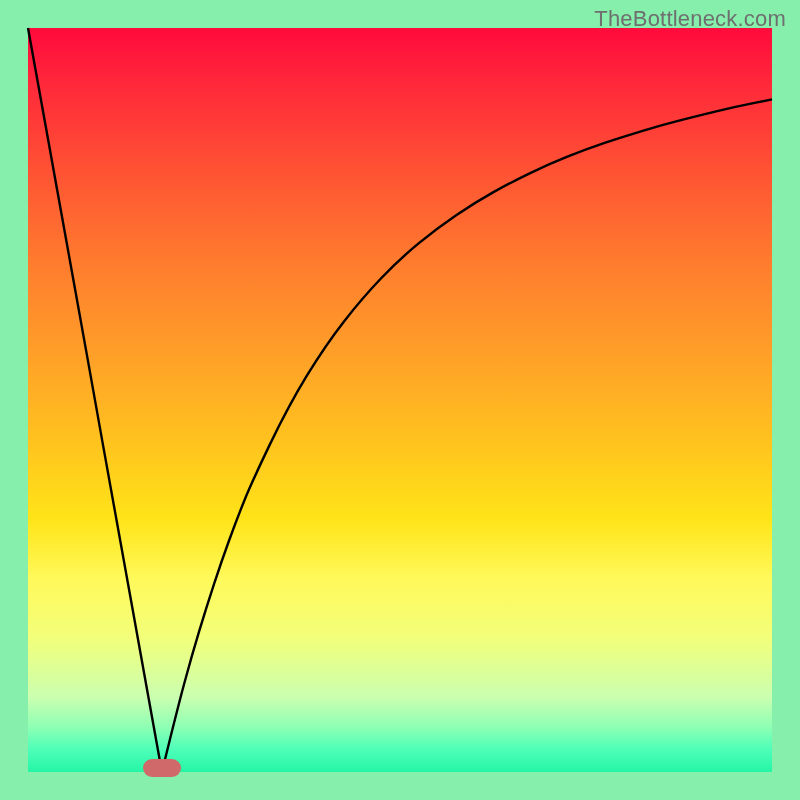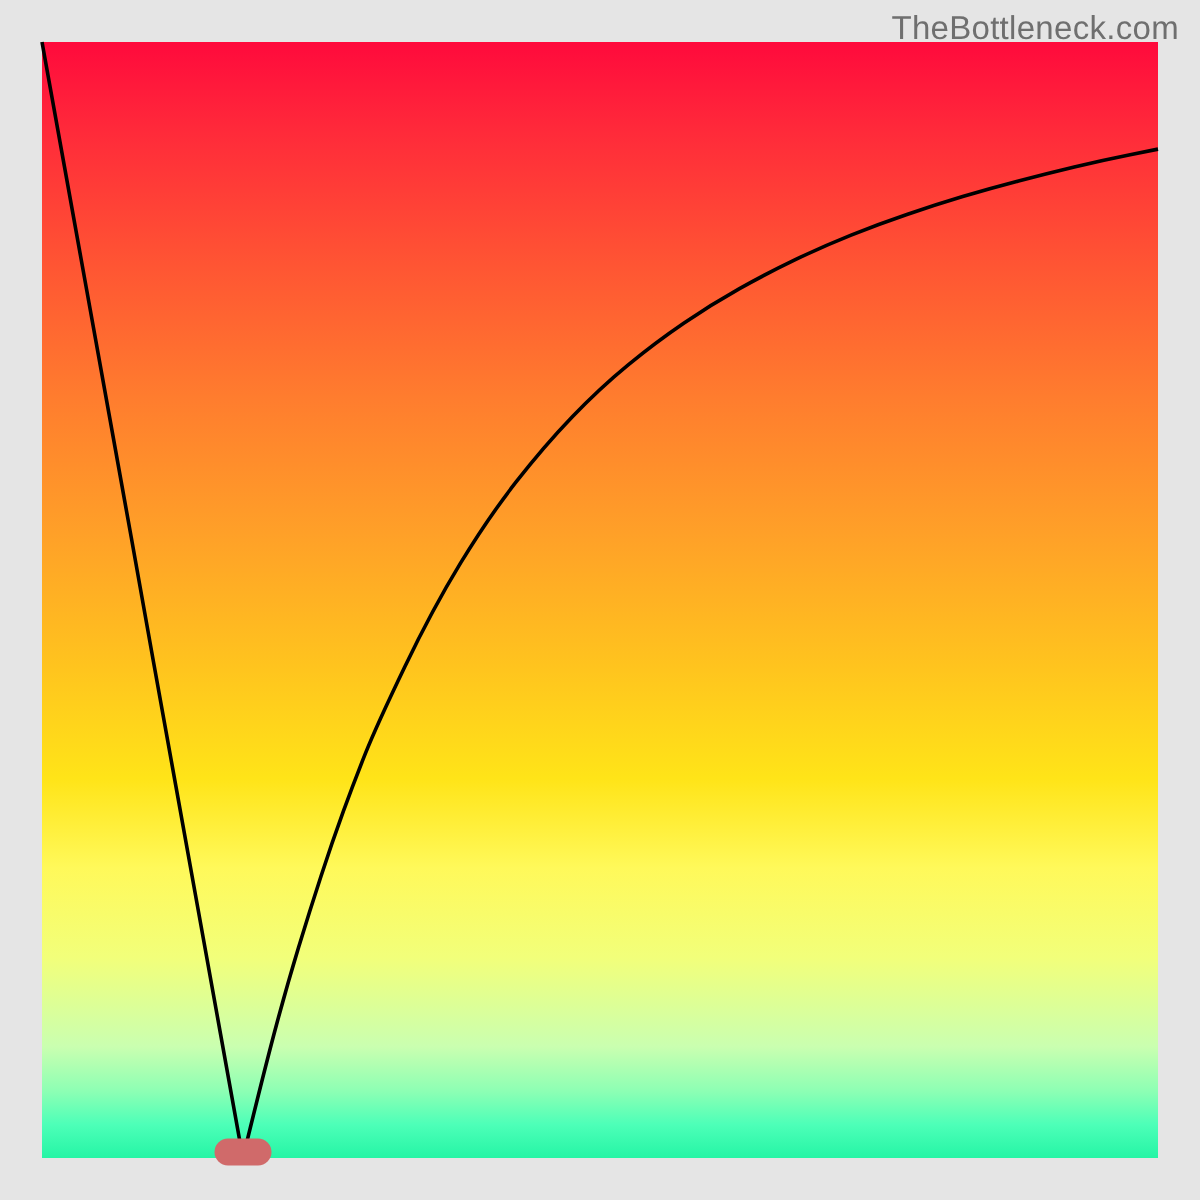--- a/index.html
+++ b/index.html
@@ -8,21 +8,21 @@
     width: 800px;
     height: 800px;
     overflow: hidden;
     font-family: Arial, Helvetica, sans-serif;
     background: #000;
   }
   .frame {
     position: relative;
     width: 800px;
     height: 800px;
-    background: #e5e5e5;
+    background: #86efac;
   }
   .plot-area {
     position: absolute;
     left: 28px;
     top: 28px;
     width: 744px;
     height: 744px;
     
     background: linear-gradient(to bottom,
       #ff0a3c 0%,

